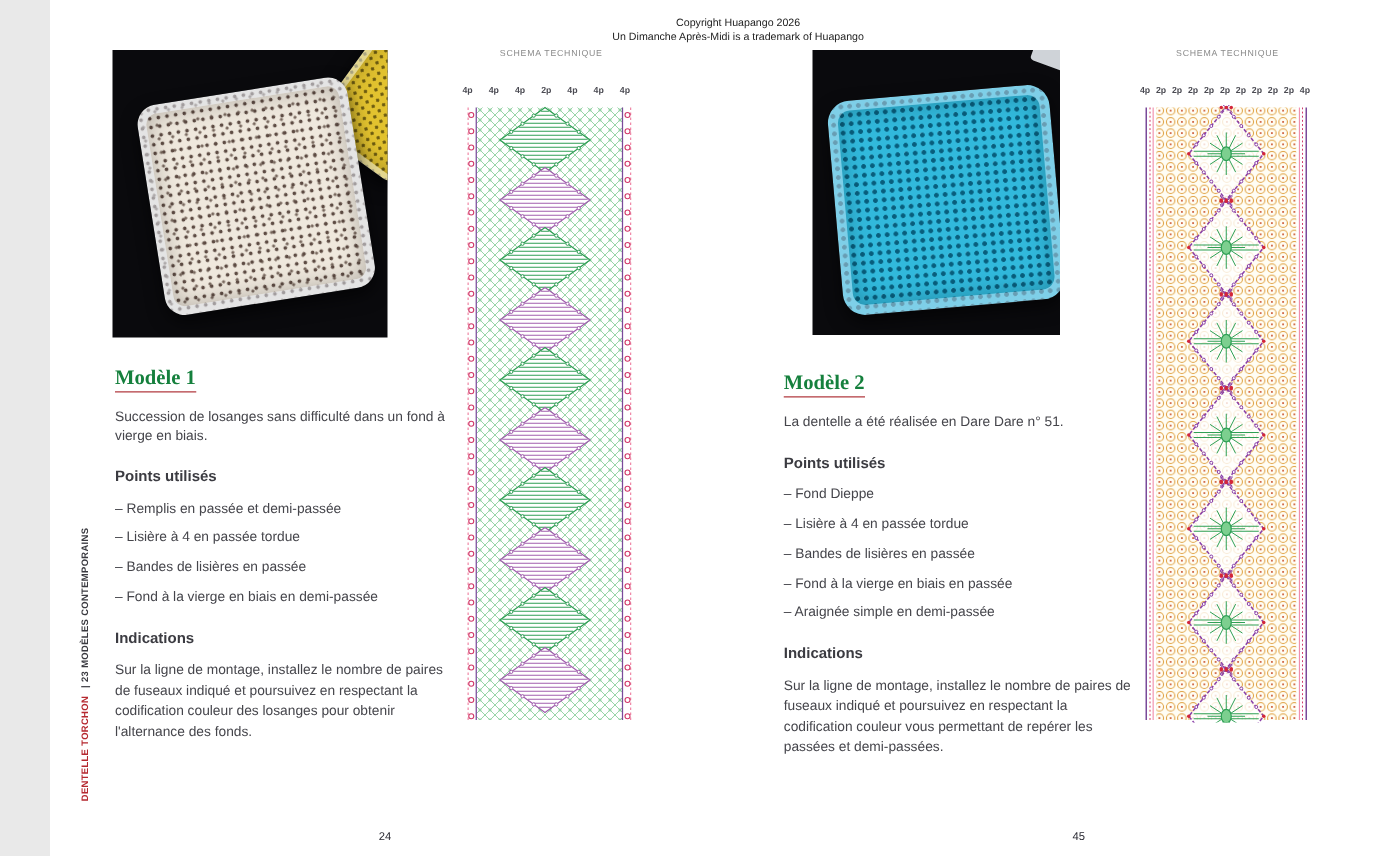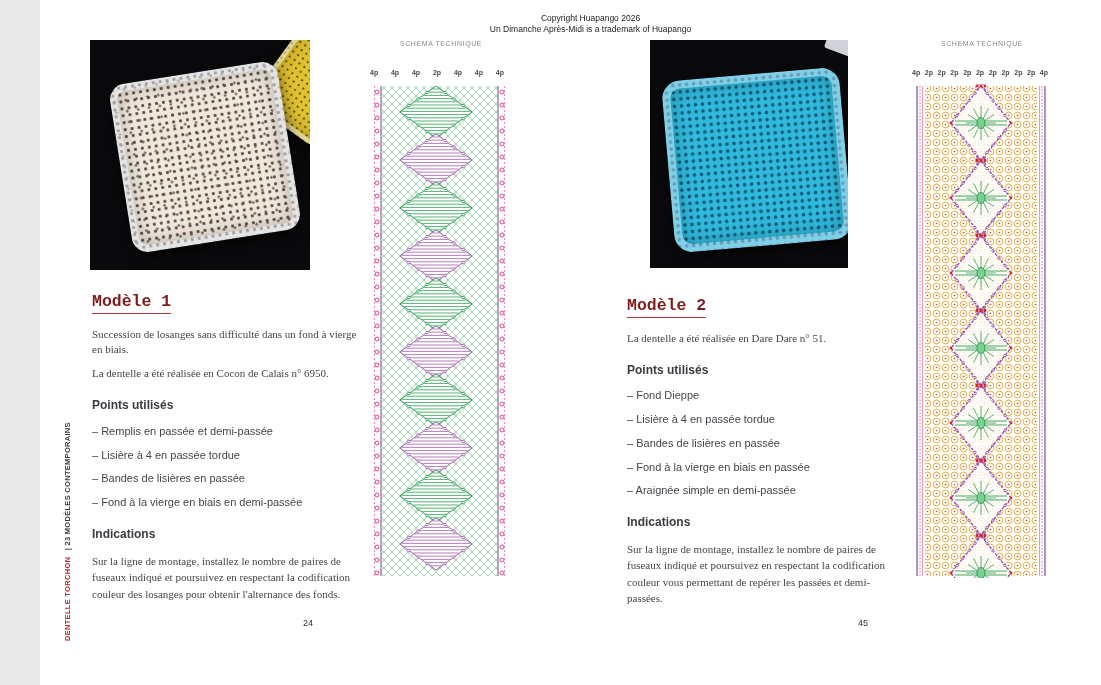--- a/index.html
+++ b/index.html
@@ -36,36 +36,36 @@
             font-size:7px;font-weight:bold;color:#4a4a52;}
   #pairs-left{left:330px;width:134px;}
   #pairs-right{left:872px;width:136px;}
   .schema-svg{position:absolute;top:84px;}
   #schema-left{left:332px;}
   #schema-right{left:874px;}
   
   .text-col{position:absolute;font-size:11px;line-height:1.38;}
   #col-left{left:52px;top:291px;width:270px;}
   #col-right{left:587px;top:295px;width:278px;}
-  .model-title{font-family:Liberation Mono, monospace;font-size:16.5px;font-weight:bold;
-               color:#7f1d1d;margin:0 0 13px 0;}
+  .model-title{font-family:Liberation Serif, serif;font-size:16.5px;font-weight:bold;
+               color:#15803d;margin:0 0 13px 0;}
   .model-title span{border-bottom:1.5px solid #b23b40;padding-bottom:2px;}
-  .text-col p{margin:0 0 9px 0;font-family:Liberation Serif, serif;}
+  .text-col p{margin:0 0 9px 0;}
   .sub-heading{font-weight:bold;font-size:12px;color:#3b3b41;margin:16px 0 10px 0;}
   .points-list div{margin:0 0 8.5px 0;}
   .indications-text{line-height:1.5;}
   
   #spine-left{position:absolute;left:23px;top:641px;transform:rotate(-90deg);
       transform-origin:0 0;white-space:nowrap;font-size:7.5px;font-weight:bold;letter-spacing:.3px;}
   #spine-left .red{color:#b5282f;}
   #spine-left .dark{color:#3a3a40;margin-left:4px;}
   #spine-right{position:absolute;right:8px;top:22px;writing-mode:vertical-rl;
       font-size:7.5px;font-weight:bold;color:#1e1e22;letter-spacing:.3px;}
   
-  .page-num{position:absolute;top:618px;font-size:9px;color:#2a2a33;width:30px;text-align:center;}
+  .page-num{position:absolute;top:664px;font-size:9px;color:#2a2a33;width:30px;text-align:center;}
   #page-num-left{left:253px;}
   #page-num-right{left:808px;}
   #rights{position:absolute;left:0;right:0;top:651px;text-align:center;font-size:8.5px;color:#1c1c1c;}
 </style>
 </head>
 <body>
 
 <div id="page">
 
   <div class="copyright">
@@ -786,21 +786,20 @@
       <circle cx="63" cy="526" r="1.4" fill="#d3263a"></circle>
       <circle cx="67" cy="526" r="1.4" fill="#d3263a"></circle>
       <circle cx="71" cy="526" r="1.4" fill="#d3263a"></circle>
       <circle cx="37" cy="489" r="1.4" fill="#d3263a"></circle>
       <circle cx="97" cy="489" r="1.4" fill="#d3263a"></circle>
     </svg>
 
   <div class="text-col" id="col-left">
     <h2 class="model-title"><span>Modèle 1</span></h2>
     <p>Succession de losanges sans difficulté dans un fond à vierge en biais.</p>
-    <p>La dentelle a été réalisée en Cocon de Calais n° 6950.</p>
     <div class="sub-heading">Points utilisés</div>
     <div class="points-list">
         <div>– Remplis en passée et demi-passée</div>
         <div>– Lisière à 4 en passée tordue</div>
         <div>– Bandes de lisières en passée</div>
         <div>– Fond à la vierge en biais en demi-passée</div>
       </div>
     <div class="sub-heading">Indications</div>
     <p class="indications-text">Sur la ligne de montage, installez le nombre de paires de fuseaux indiqué et poursuivez en respectant la codification couleur des losanges pour obtenir l'alternance des fonds.</p>
   </div>

